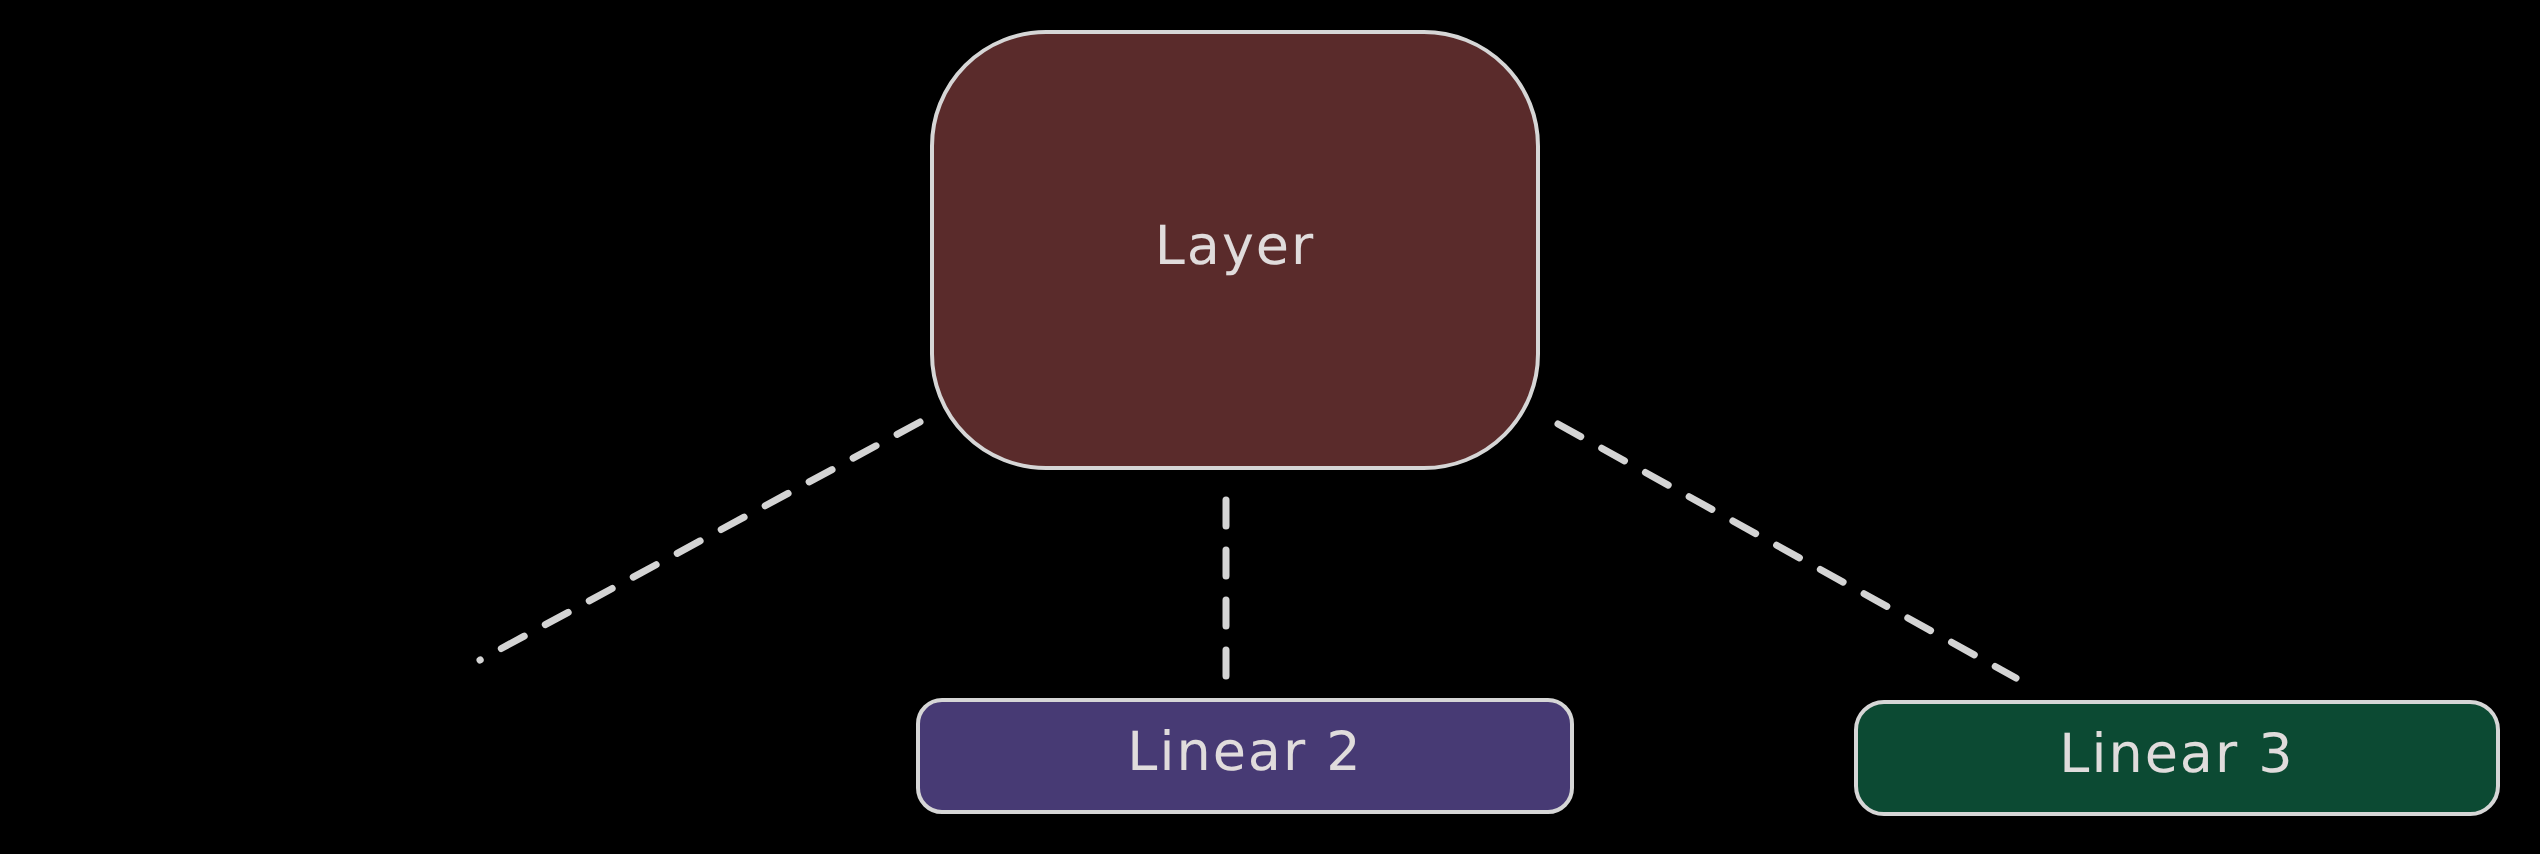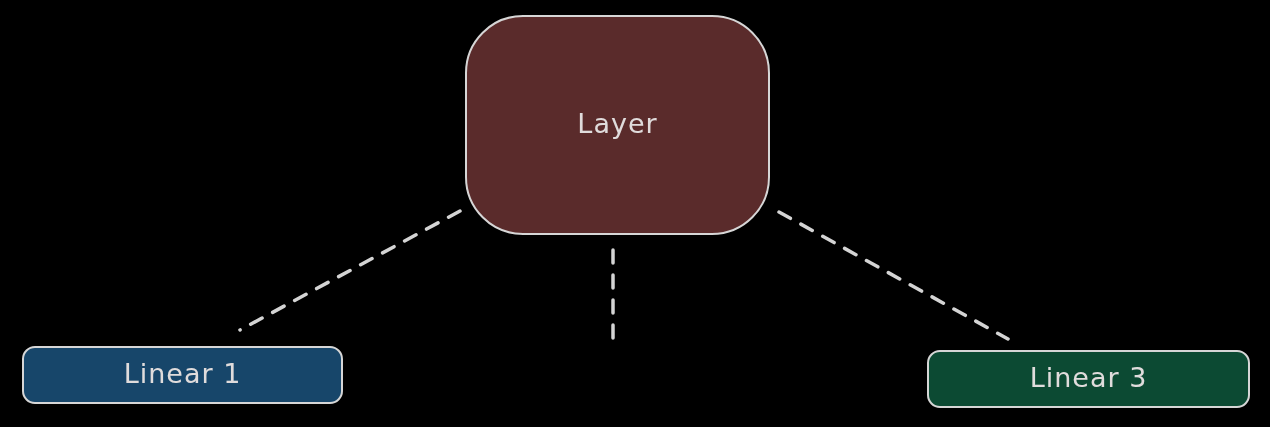--- a/index.html
+++ b/index.html
@@ -38,43 +38,43 @@
     border-radius: 58px;
     font-size: 27px;
   }
   .node-linear {
     height: 58px;
     border-radius: 13px;
     font-size: 27px;
   }
   .node-linear1 { left: 22px;  top: 346px; width: 321px; }
   .node-linear2 { left: 458px; top: 349px; width: 329px; }
-  .node-linear3 { left: 927px; top: 350px; width: 323px; }
+  .node-linear3 { left: 927px; top: 350px; width: 323px; border-radius: 15px; }
   .node-label {
     pointer-events: none;
     transform: translateY(-2px);
   }
 </style>
 </head>
 <body>
 
 <div class="canvas">
 
   <svg class="edges-svg" viewBox="0 0 1270 427">
     <line x1="460" y1="211" x2="240" y2="330" stroke-width="3.5" stroke-dasharray="13 12" stroke-linecap="round" stroke="#d4d4d4"></line>
     <line x1="613" y1="250" x2="613" y2="342" stroke-width="3.5" stroke-dasharray="13 12" stroke-linecap="round" stroke="#d4d4d4"></line>
     <line x1="779" y1="212" x2="1008" y2="339" stroke-width="3.5" stroke-dasharray="13 12" stroke-linecap="round" stroke="#d4d4d4"></line>
   </svg>
 
   <div class="node node-layer" style="background: rgb(90, 43, 43); border-color: rgb(214, 214, 214); color: rgb(224, 220, 220);">
     <span class="node-label">Layer</span>
   </div>
 
-  <div class="node node-linear node-linear1" style="background: rgb(23, 70, 106); border-color: rgb(214, 214, 214); color: rgb(224, 220, 220);">
-    <span class="node-label">Linear 1</span>
+
+  <div class="node node-linear node-linear2" style="background: rgb(71, 58, 116); border-color: rgb(214, 214, 214); color: rgb(224, 220, 220);">
+    <span class="node-label">Linear 2</span>
   </div>
-
 
   <div class="node node-linear node-linear3" style="background: rgb(12, 74, 51); border-color: rgb(214, 214, 214); color: rgb(224, 220, 220);">
     <span class="node-label">Linear 3</span>
   </div>
 
 </div>
 
 </body></html>

